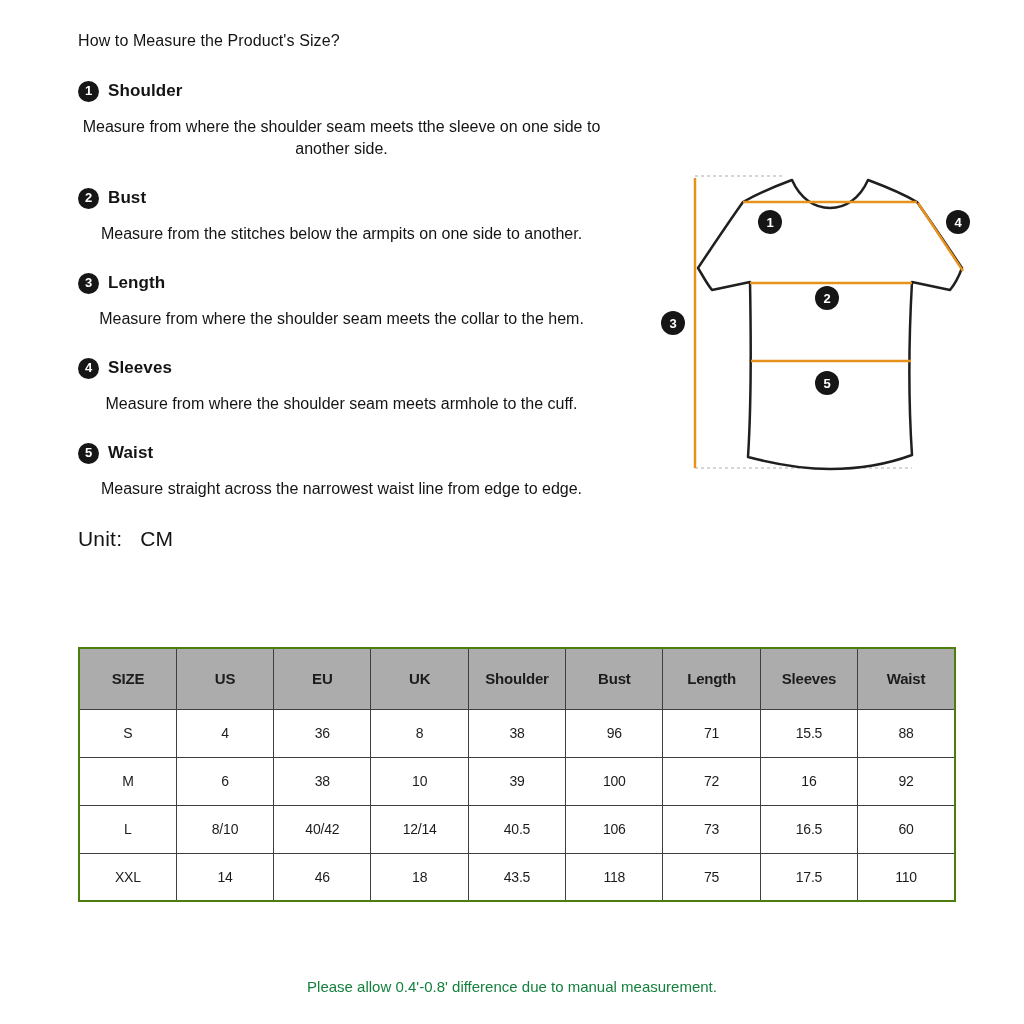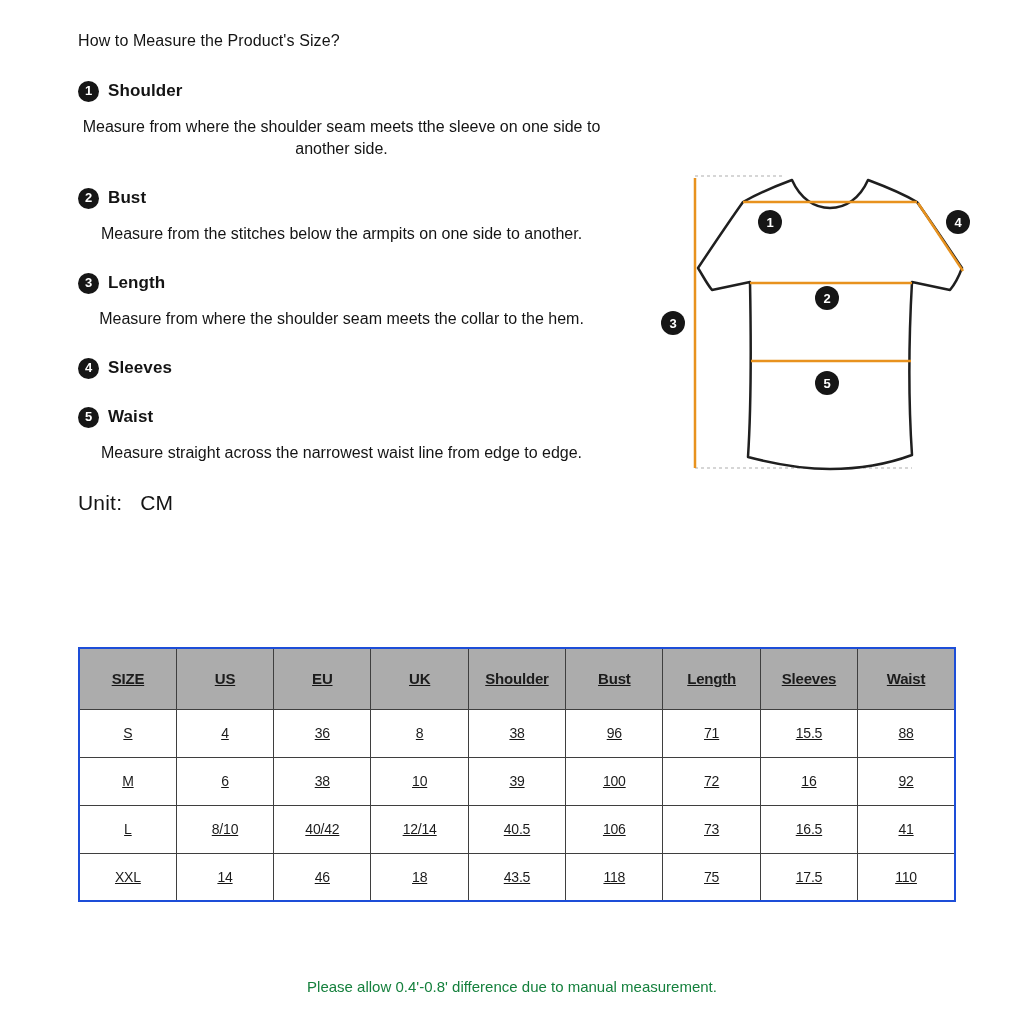--- a/index.html
+++ b/index.html
@@ -54,22 +54,21 @@
   .m1 { left:120px; top:67px; }
   .m2 { left:177px; top:143px; }
   .m3 { left:23px;  top:168px; }
   .m4 { left:308px; top:67px; }
   .m5 { left:177px; top:228px; }
 
   
   .size-table-wrap { position:absolute; left:78px; top:647px; width:878px; }
   table.size-table {
     width:100%; border-collapse:collapse; table-layout:fixed;
-    border:2px solid #1d4ed8;
-    text-decoration:underline;
+    border:2px solid #4d7c0f;
   }
   table.size-table th, table.size-table td {
     border:1px solid #3f3f3f;
     text-align:center; vertical-align:middle;
     letter-spacing:-0.2px;
   }
   table.size-table th {
     background:var(--header-bg,#ACACAC);
     height:61px; font-size:15px; font-weight:700; color:#1c1c1c;
   }
@@ -113,20 +112,21 @@
         <span class="section-title">Length</span>
       </div>
       <p class="section-desc">Measure from where the shoulder seam meets the collar to the hem.</p>
     </div>
 
     <div class="section">
       <div class="section-head">
         <span class="badge">4</span>
         <span class="section-title">Sleeves</span>
       </div>
+      <p class="section-desc">Measure from where the shoulder seam meets armhole to the cuff.</p>
     </div>
 
     <div class="section">
       <div class="section-head">
         <span class="badge">5</span>
         <span class="section-title">Waist</span>
       </div>
       <p class="section-desc">Measure straight across the narrowest waist line from edge to edge.</p>
     </div>
 
@@ -211,21 +211,21 @@
           </tr>
           <tr>
             <td>L</td>
             <td>8/10</td>
             <td>40/42</td>
             <td>12/14</td>
             <td>40.5</td>
             <td>106</td>
             <td>73</td>
             <td>16.5</td>
-            <td>41</td>
+            <td>60</td>
           </tr>
           <tr>
             <td>XXL</td>
             <td>14</td>
             <td>46</td>
             <td>18</td>
             <td>43.5</td>
             <td>118</td>
             <td>75</td>
             <td>17.5</td>

